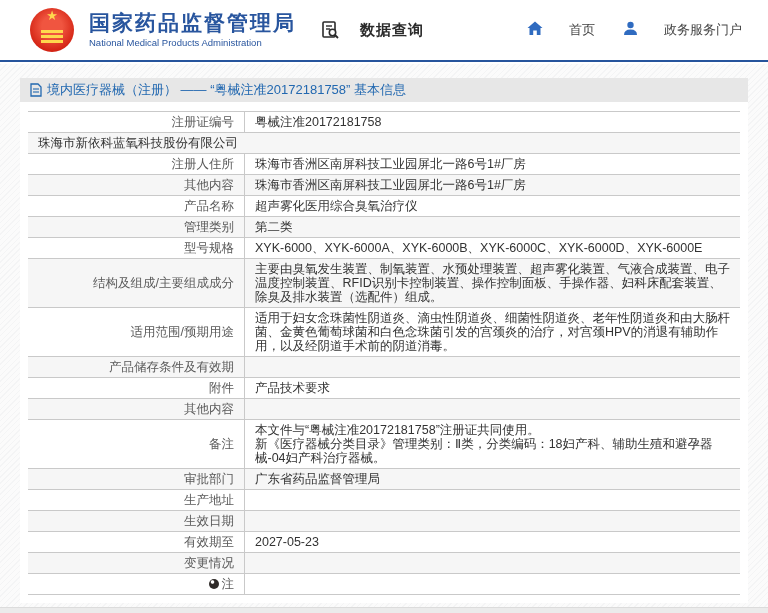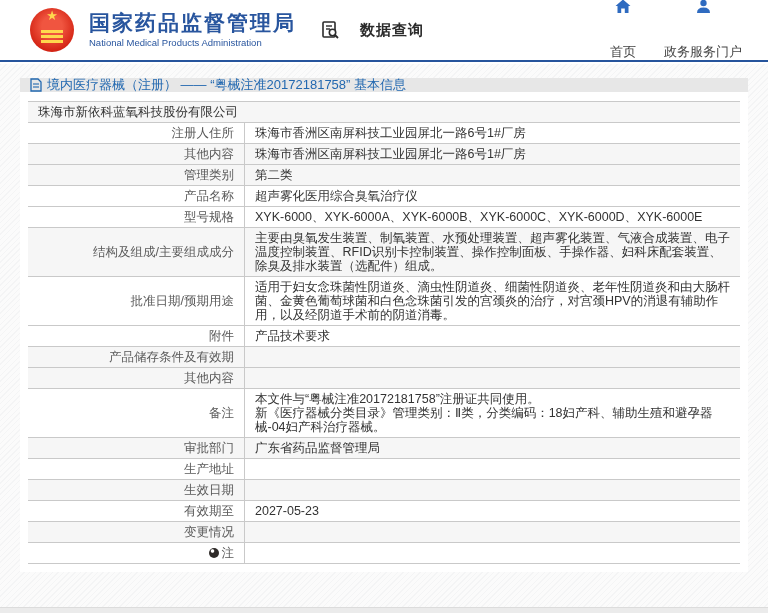--- a/index.html
+++ b/index.html
@@ -20,31 +20,31 @@
   .logo-text { margin-left:15px; }
   .logo-title { color:#28559e; font-size:21px; font-weight:bold; letter-spacing:2px; line-height:24px; }
   .logo-sub   { color:#28559e; font-size:9.5px; line-height:12px; margin-top:2px; }
 
   .query { display:flex; align-items:center; margin-left:24px; cursor:pointer; }
   .query svg { display:block; }
   .query-label { font-size:15px; color:#2b2b2b; font-weight:bold; margin-left:20px; letter-spacing:1px; }
 
   .spacer { flex:1; }
   .nav { display:flex; align-items:center; gap:28px; padding-right:12px; }
-  .nav-item { display:flex; flex-direction:column; align-items:center; cursor:pointer;gap:26px; }
+  .nav-item { display:flex; align-items:center; cursor:pointer;gap:26px; }
   .nav-item svg { display:block; margin-bottom:3px; }
   .nav-label { font-size:13px; color:#444; }
 
   
   .page { position:absolute; top:64px; bottom:0; left:0; right:0;
           background-color:#fbfbfb;
           background-image:repeating-linear-gradient(135deg, rgba(110,120,135,.05) 0 1px, transparent 1px 4px); }
   .panel { margin:14px 20px 0 20px; background:#fff; padding-bottom:8px; }
 
-  .titlebar { height:14px; background:#e7e7e7; display:flex; align-items:center; padding:0 10px; }
+  .titlebar { height:24px; background:#e7e7e7; display:flex; align-items:center; padding:0 10px; }
   .titlebar svg { flex:0 0 auto; }
   .titlebar-text { color:#2268b0; font-size:13px; margin-left:5px; }
 
   
   .table { margin:9px 8px 0 8px; border-top:1px solid #c9c9c9; }
   .row { display:flex; align-items:center; border-bottom:1px solid #c9c9c9; }
   .row.alt { background:#f6f6f6; }
   .cell-label { width:217px; flex:0 0 auto; text-align:right; color:#5a5a5a;
                 font-size:12.5px; line-height:14px; padding:3px 10px 3px 4px;
                 border-right:1px solid #c9c9c9; align-self:stretch;
@@ -108,76 +108,82 @@
   <div class="panel">
     <div class="titlebar">
       <svg width="12" height="14" viewBox="0 0 12 14">
         <path d="M1 1 H8 L11 4 V13 H1 Z" fill="none" stroke="#2268b0" stroke-width="1.3"></path>
         <line x1="3" y1="6" x2="9" y2="6" stroke="#2268b0" stroke-width="1.1"></line>
         <line x1="3" y1="9" x2="9" y2="9" stroke="#2268b0" stroke-width="1.1"></line>
       </svg>
       <span class="titlebar-text">境内医疗器械（注册） —— “粤械注准20172181758” 基本信息</span>
     </div>
     <div class="table" id="info-table">
+        <div class="row">
+          <div class="cell-label">
+            <span>注册证编号</span>
+          </div>
+          <div class="cell-value">粤械注准20172181758</div>
+        </div>
         <div class="row alt">
           <div class="cell-value">珠海市新依科蓝氧科技股份有限公司</div>
         </div>
         <div class="row">
           <div class="cell-label">
             <span>注册人住所</span>
           </div>
           <div class="cell-value">珠海市香洲区南屏科技工业园屏北一路6号1#厂房</div>
         </div>
         <div class="row alt">
           <div class="cell-label">
             <span>其他内容</span>
           </div>
           <div class="cell-value">珠海市香洲区南屏科技工业园屏北一路6号1#厂房</div>
         </div>
+        <div class="row">
+          <div class="cell-label">
+            <span>产品名称</span>
+          </div>
+          <div class="cell-value">超声雾化医用综合臭氧治疗仪</div>
+        </div>
         <div class="row alt">
           <div class="cell-label">
             <span>管理类别</span>
           </div>
           <div class="cell-value">第二类</div>
         </div>
         <div class="row">
           <div class="cell-label">
-            <span>产品名称</span>
-          </div>
-          <div class="cell-value">超声雾化医用综合臭氧治疗仪</div>
-        </div>
-        <div class="row">
-          <div class="cell-label">
             <span>型号规格</span>
           </div>
           <div class="cell-value">XYK-6000、XYK-6000A、XYK-6000B、XYK-6000C、XYK-6000D、XYK-6000E</div>
         </div>
         <div class="row alt">
           <div class="cell-label">
             <span>结构及组成/主要组成成分</span>
           </div>
           <div class="cell-value">主要由臭氧发生装置、制氧装置、水预处理装置、超声雾化装置、气液合成装置、电子温度控制装置、RFID识别卡控制装置、操作控制面板、手操作器、妇科床配套装置、除臭及排水装置（选配件）组成。</div>
         </div>
         <div class="row">
           <div class="cell-label">
-            <span>批准日期/预期用途</span>
+            <span>适用范围/预期用途</span>
           </div>
           <div class="cell-value">适用于妇女念珠菌性阴道炎、滴虫性阴道炎、细菌性阴道炎、老年性阴道炎和由大肠杆菌、金黄色葡萄球菌和白色念珠菌引发的宫颈炎的治疗，对宫颈HPV的消退有辅助作用，以及经阴道手术前的阴道消毒。</div>
         </div>
+        <div class="row alt">
+          <div class="cell-label">
+            <span>产品储存条件及有效期</span>
+          </div>
+          <div class="cell-value"></div>
+        </div>
         <div class="row">
           <div class="cell-label">
             <span>附件</span>
           </div>
           <div class="cell-value">产品技术要求</div>
-        </div>
-        <div class="row alt">
-          <div class="cell-label">
-            <span>产品储存条件及有效期</span>
-          </div>
-          <div class="cell-value"></div>
         </div>
         <div class="row alt">
           <div class="cell-label">
             <span>其他内容</span>
           </div>
           <div class="cell-value"></div>
         </div>
         <div class="row">
           <div class="cell-label">
             <span>备注</span>

